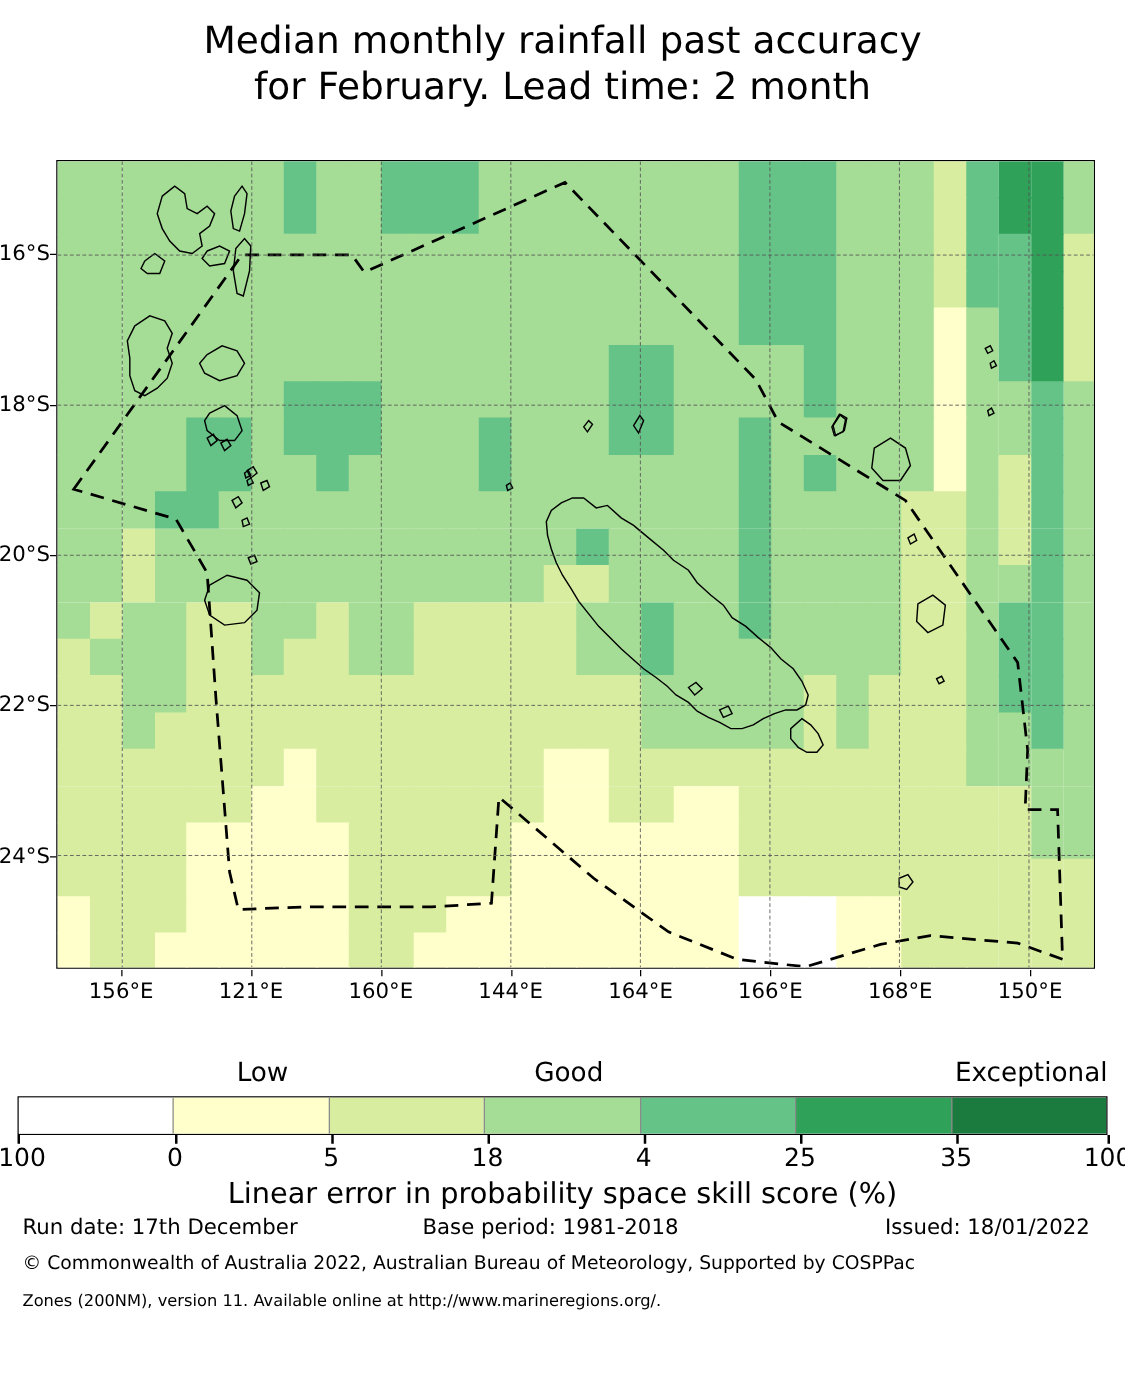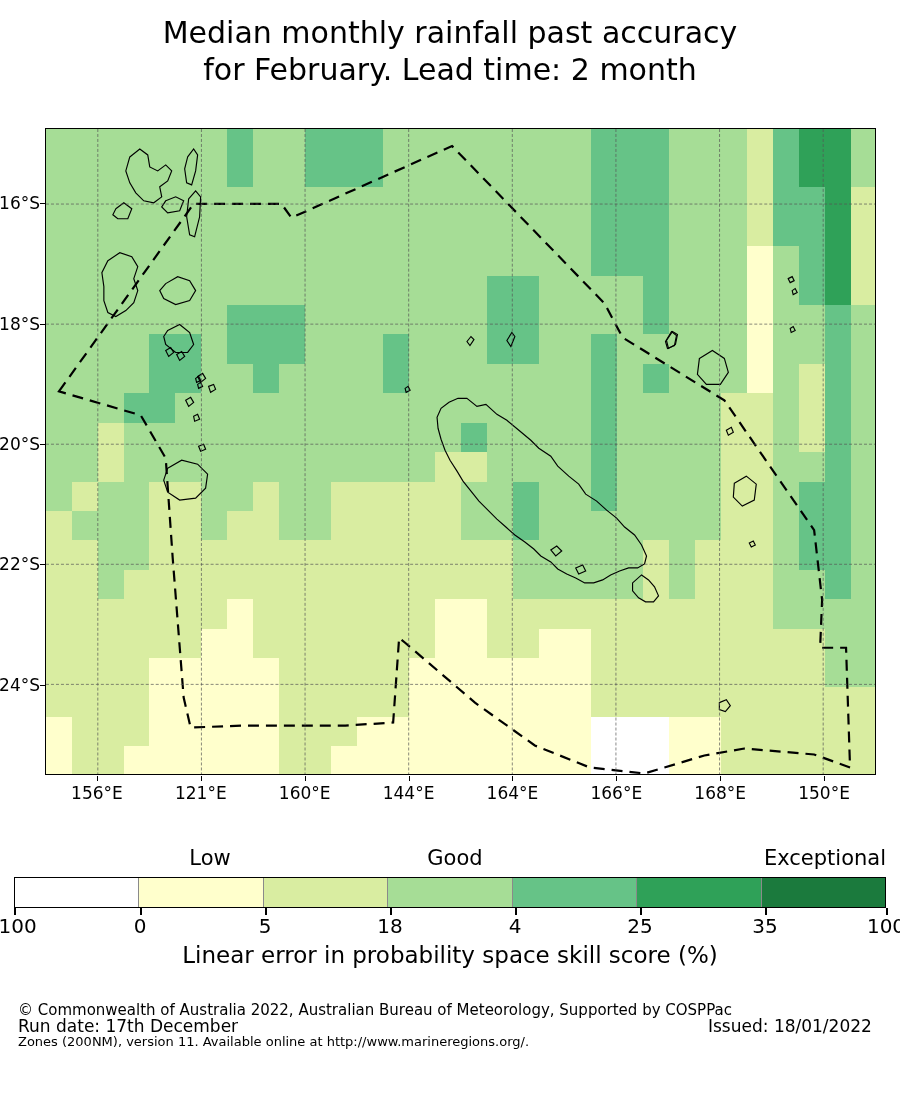--- a/index.html
+++ b/index.html
@@ -50,21 +50,21 @@
   }
   .cbtmark { position:absolute; top:62px; width:1.6px; height:7px; background:#000; }
   #cblabel {
     position:absolute; left:0; top:942px; width:900px; text-align:center;
     font-size:23px; font-family:"DejaVu Sans", sans-serif;
   }
 
   
   #foot { position:absolute; left:18px; top:972px; width:880px; }
   #footrow1 { position:relative; height:28px; font-size:17px; }
-  #footrow1 span { position:absolute; top:0; white-space:nowrap;margin-top:44px; }
+  #footrow1 span { position:absolute; top:0; white-space:nowrap; }
   .fline { font-size:15px; line-height:20px; white-space:nowrap; }
   #shapefile { margin-top:12px; font-size:13px; line-height:19px; }
 </style>
 </head>
 <body>
 
 <div id="title">Median monthly rainfall past accuracy
 for February. Lead time: 2 month</div>
 
 <div id="plot">
@@ -905,20 +905,21 @@
     <div class="cbtick" style="left: 765px;">35</div>
     <div class="cbtmark" style="left: 765px;"></div>
     <div class="cbtick" style="left: 886px;">100</div>
     <div class="cbtmark" style="left: 886px;"></div>
   </div>
 <div id="cblabel">Linear error in probability space skill score (%)</div>
 
 <div id="foot">
   <div id="footrow1">
     <span style="left:0">Run date: 17th December</span>
+    <span style="left:320px">Base period: 1981-2018</span>
     <span style="left:690px">Issued: 18/01/2022</span>
   </div>
   <div class="fline">© Commonwealth of Australia 2022, Australian Bureau of Meteorology, Supported by COSPPac</div>
   <div id="shapefile">
     <div>Zones (200NM), version 11. Available online at http://www.marineregions.org/.</div>
   </div>
 </div>
 
 <div class="ytick" style="left: -8px; width: 48px; top: 193.233px;">16°S</div>
 <div class="tickmark" style="left: 40px; top: 203.233px; width: 5px; height: 1px;"></div>

